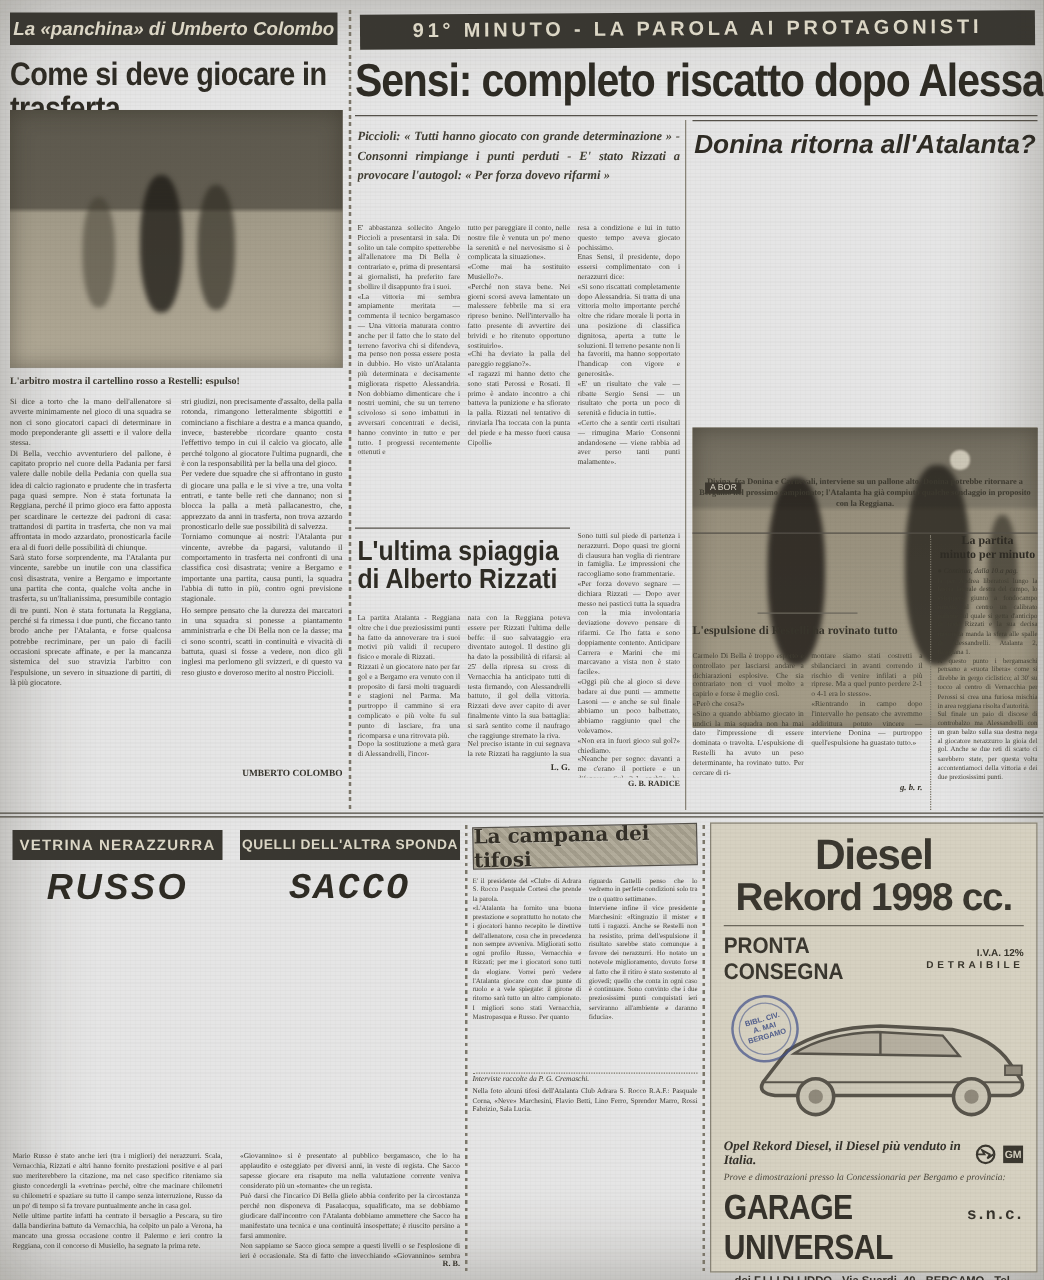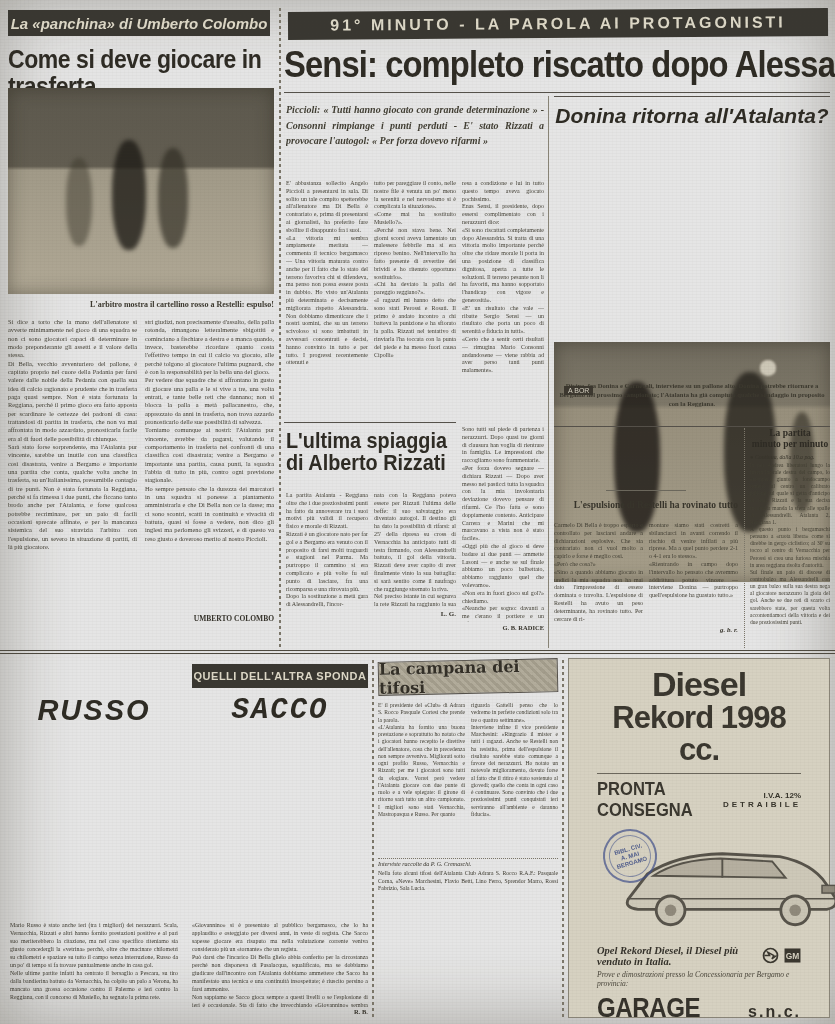--- a/index.html
+++ b/index.html
@@ -45,21 +45,21 @@
     <span>La «panchina» di Umberto Colombo</span>
   </div>
   <div class="abs hl squeeze" style="left:8px;top:46px;width:302px;font-size:26px;letter-spacing:-.5px;">Come si deve giocare in trasferta</div>
 
   <div class="abs photo" style="left:8px;top:88px;width:266px;height:206px;
        background-image:linear-gradient(180deg,#5d594e 0%,#625d51 38%,#a19a88 40%,#b0a895 100%);">
     <div class="blob" style="left:104px;top:52px;width:34px;height:110px;background:rgba(28,25,20,.78);"></div>
     <div class="blob" style="left:150px;top:60px;width:30px;height:100px;background:rgba(45,41,33,.65);"></div>
     <div class="blob" style="left:58px;top:70px;width:26px;height:88px;background:rgba(60,55,44,.5);"></div>
   </div>
-  <div class="abs caption" style="left:8px;top:300px;width:266px;font-size:8px;font-weight:bold;text-align:right;">L'arbitro mostra il cartellino rosso a Restelli: espulso!</div>
+  <div class="abs caption" style="left:8px;top:300px;width:266px;font-size:8px;font-weight:bold;text-align:left;">L'arbitro mostra il cartellino rosso a Restelli: espulso!</div>
 
   <div class="abs cols" style="left:8px;top:318px;width:266px;height:294px;gap:8px;">
     <div class="body-text" style="width:129px;font-size:6.4px;">Si dice a torto che la mano dell'allenatore si avverte minimamente nel gioco di una squadra se non ci sono giocatori capaci di determinare in modo preponderante gli assetti e il valore della stessa.
 Di Bella, vecchio avventuriero del pallone, è capitato proprio nel cuore della Padania per farsi valere dalle nobile della Pedania con quella sua idea di calcio ragionato e prudente che in trasferta paga quasi sempre. Non è stata fortunata la Reggiana, perché il primo gioco era fatto apposta per scardinare le certezze dei padroni di casa: trattandosi di partita in trasferta, che non va mai affrontata in modo azzardato, pronosticarla facile era al di fuori delle possibilità di chiunque.
 Sarà stato forse sorprendente, ma l'Atalanta pur vincente, sarebbe un inutile con una classifica così disastrata, venire a Bergamo e importante una partita che conta, qualche volta anche in trasferta, su un'Italianissima, presumibile contagio di tre punti. Non è stata fortunata la Reggiana, perché si fa rimessa i due punti, che ficcano tanto brodo anche per l'Atalanta, e forse qualcosa potrebbe recriminare, per un paio di facili occasioni sprecate affinate, e per la mancanza sistemica del suo stravizia l'arbitro con l'espulsione, un severo in situazione di partiti, di là più giocatore.</div>
     <div class="body-text" style="width:129px;font-size:6.4px;">stri giudizi, non precisamente d'assalto, della palla rotonda, rimangono letteralmente sbigottiti e cominciano a fischiare a destra e a manca quando, invece, basterebbe ricordare quanto costa l'effettivo tempo in cui il calcio va giocato, alle perché tolgono al giocatore l'ultima pugnardi, che è con la responsabilità per la bella una del gioco.
 Per vedere due squadre che si affrontano in gusto di giocare una palla e le si vive a tre, una volta entrati, e tante belle reti che dannano; non si blocca la palla a metà pallacanestro, che, apprezzato da anni in trasferta, non trova azzardo pronosticarlo delle sue possibilità di salvezza.
 Torniamo comunque ai nostri: l'Atalanta pur vincente, avrebbe da pagarsi, valutando il comportamento in trasferta nei confronti di una classifica così disastrata; venire a Bergamo e importante una partita, causa punti, la squadra l'abbia di tutto in più, contro ogni previsione stagionale.
 Ho sempre pensato che la durezza dei marcatori in una squadra si ponesse a piantamento amministrarla e che Di Bella non ce la dasse; ma ci sono scontri, scatti in continuità e vivacità di battuta, quasi si fosse a vedere, non dico gli inglesi ma perlomeno gli svizzeri, e di questo va reso giusto e doveroso merito al nostro Piccioli.</div>
   </div>
@@ -116,41 +116,44 @@
     <div class="abs" style="left:10px;top:44px;padding:1px 4px;background:rgba(35,32,26,.7);color:#d6d1c2;font-size:7px;font-family:'Liberation Sans',sans-serif;">A BOR</div>
     <div class="blob" style="left:60px;top:40px;width:46px;height:150px;background:rgba(26,23,19,.8);"></div>
     <div class="blob" style="left:170px;top:30px;width:52px;height:160px;background:rgba(30,27,22,.75);"></div>
     <div class="blob" style="left:236px;top:70px;width:24px;height:100px;background:rgba(40,36,29,.6);"></div>
     <div class="blob" style="left:206px;top:18px;width:16px;height:16px;background:rgba(220,214,198,.85);filter:blur(1px);"></div>
   </div>
   <div class="abs caption" style="left:556px;top:382px;width:272px;font-size:6.6px;font-weight:bold;text-align:center;">Divina, fra Donina e Carnevali, interviene su un pallone alto. Donina potrebbe ritornare a Bergamo nel prossimo campionato; l'Atalanta ha già compiuto qualche sondaggio in proposito con la Reggiana.</div>
 
   <div class="abs" style="left:554px;top:426px;width:276px;border-top:1px solid #55514a;"></div>
   <div class="abs" style="left:606px;top:490px;width:80px;border-top:1px solid #6b675c;"></div>
-  <div class="abs" style="left:554px;top:500px;width:184px;font-size:9.5px;font-weight:bold;text-align:right;font-family:'Liberation Serif',serif;">L'espulsione di Restelli ha rovinato tutto</div>
+  <div class="abs" style="left:554px;top:500px;width:184px;font-size:9.5px;font-weight:bold;text-align:left;font-family:'Liberation Serif',serif;">L'espulsione di Restelli ha rovinato tutto</div>
   <div class="abs cols" style="left:554px;top:522px;width:184px;height:102px;gap:6px;">
     <div class="body-text" style="width:89px;font-size:6px;">Carmelo Di Bella è troppo esperto e controllato per lasciarsi andare a dichiarazioni esplosive. Che sia contrariato non ci vuol molto a capirlo e forse è meglio così.
 «Però che cosa?»
 «Sino a quando abbiamo giocato in undici la mia squadra non ha mai dato l'impressione di essere dominata o travolta. L'espulsione di Restelli ha avuto un peso determinante, ha rovinato tutto. Per cercare di ri-</div>
     <div class="body-text" style="width:89px;font-size:6px;">montare siamo stati costretti a sbilanciarci in avanti correndo il rischio di venire infilati a più riprese. Ma a quel punto perdere 2-1 o 4-1 era lo stesso».
 «Rientrando in campo dopo l'intervallo ho pensato che avremmo addirittura potuto vincere — interviene Donina — purtroppo quell'espulsione ha guastato tutto.»</div>
   </div>
   <div class="abs sig" style="left:554px;top:626px;width:184px;font-size:7px;font-style:italic;">g. b. r.</div>
 
   <div class="abs" style="left:744px;top:428px;width:86px;height:220px;border-left:1px dotted #7c776a;padding-left:5px;">
     <div style="font-family:'Liberation Serif',serif;font-weight:bold;font-size:9.5px;line-height:1.2;text-align:center;white-space:pre-line;color:#2e2b24;">La partita
 minuto per minuto</div>
     <div style="font-size:5.8px;font-style:italic;margin-top:3px;">● Continua, dalla 10.a pag.</div>
     <div class="body-text" style="font-size:5.5px;margin-top:2px;height:178px;">la per Andrea liberatosi lungo la fascia laterale destra del campo, lo «stopper» giunto a fondocampo rimette al centro un calibrato pallone sul quale si getta d'anticipo di testa Rizzati e la sua decisa incornata manda la sfera alle spalle di Alessandrelli. Atalanta 2, Reggiana 1.
 A questo punto i bergamaschi pensano a «ruota libera» come si direbbe in gergo ciclistico; al 30' su tocco al centro di Vernacchia per Perossi si crea una furiosa mischia in area reggiana risolta d'autorità.
 Sul finale un paio di discese di controbalzo ma Alessandrelli con un gran balzo sulla sua destra nega al giocatore nerazzurro la gioia del gol. Anche se due reti di scarto ci sarebbero state, per questa volta accontentiamoci della vittoria e dei due preziosissimi punti.</div>
   </div>
 
   <div class="abs hr2" style="left:0;top:650px;width:835px;"></div>
 
+  <div class="abs bar sans" style="left:10px;top:664px;width:168px;height:24px;font-weight:bold;font-size:12px;letter-spacing:1px;">
+    <span>VETRINA NERAZZURRA</span>
+  </div>
   <div class="abs bar sans" style="left:192px;top:664px;width:176px;height:24px;font-weight:bold;font-size:11px;letter-spacing:.5px;">
     <span>QUELLI DELL'ALTRA SPONDA</span>
   </div>
   <div class="abs sans" style="left:10px;top:694px;width:168px;font-size:29px;font-weight:bold;font-style:italic;text-align:center;letter-spacing:2px;color:#2e2b24;">RUSSO</div>
   <div class="abs sans" style="left:192px;top:694px;width:176px;font-size:29px;font-weight:bold;font-style:italic;text-align:center;letter-spacing:2px;color:#2e2b24;font-family:Liberation Mono, monospace;">SACCO</div>
 
   <div class="abs caption" style="left:10px;top:922px;width:168px;height:96px;font-size:5.9px;overflow:hidden;">Mario Russo è stato anche ieri (tra i migliori) dei nerazzurri. Scala, Vernacchia, Rizzati e altri hanno fornito prestazioni positive e al pari suo meriterebbero la citazione, ma nel caso specifico riteniamo sia giusto concedergli la «vetrina» perché, oltre che macinare chilometri su chilometri e spaziare su tutto il campo senza interruzione, Russo da un po' di tempo si fa trovare puntualmente anche in casa gol.
 Nelle ultime partite infatti ha centrato il bersaglio a Pescara, su tiro dalla bandierina battuto da Vernacchia, ha colpito un palo a Verona, ha mancato una grossa occasione contro il Palermo e ieri contro la Reggiana, con il concorso di Musiello, ha segnato la prima rete.</div>
   <div class="abs caption" style="left:192px;top:922px;width:176px;height:86px;font-size:5.9px;overflow:hidden;">«Giovannino» si è presentato al pubblico bergamasco, che lo ha applaudito e osteggiato per diversi anni, in veste di regista. Che Sacco sapesse giocare era risaputo ma nella valutazione corrente veniva considerato più un «tornante» che un regista.
 Può darsi che l'incarico Di Bella glielo abbia conferito per la circostanza perché non disponeva di Pasalacqua, squalificato, ma se dobbiamo giudicare dall'incontro con l'Atalanta dobbiamo ammettere che Sacco ha manifestato una tecnica e una continuità insospettate; è riuscito persino a farsi ammonire.
@@ -168,21 +171,21 @@
     <div class="body-text" style="width:87px;font-size:5.6px;">E' il presidente del «Club» di Adrara S. Rocco Pasquale Cortesi che prende la parola.
 «L'Atalanta ha fornito una buona prestazione e soprattutto ho notato che i giocatori hanno recepito le direttive dell'allenatore, cosa che in precedenza non sempre avveniva. Migliorati sotto ogni profilo Russo, Vernacchia e Rizzati; per me i giocatori sono tutti da elogiare. Vorrei però vedere l'Atalanta giocare con due punte di ruolo e a vele spiegate: il girone di ritorno sarà tutto un altro campionato. I migliori sono stati Vernacchia, Mastropasqua e Russo. Per quanto</div>
     <div class="body-text" style="width:87px;font-size:5.6px;">riguarda Gattelli penso che lo vedremo in perfette condizioni solo tra tre o quattro settimane».
 Interviene infine il vice presidente Marchesini: «Ringrazio il mister e tutti i ragazzi. Anche se Restelli non ha resistito, prima dell'espulsione il risultato sarebbe stato comunque a favore dei nerazzurri. Ho notato un notevole miglioramento, dovuto forse al fatto che il ritiro è stato sostenuto al giovedì; quello che conta in ogni caso è continuare. Sono convinto che i due preziosissimi punti conquistati ieri serviranno all'ambiente e daranno fiducia».</div>
   </div>
   <div class="abs" style="left:378px;top:858px;width:180px;font-size:6px;font-style:italic;border-top:1px dotted #7c776a;padding-top:2px;">Interviste raccolte da P. G. Cremaschi.</div>
   <div class="abs caption" style="left:378px;top:870px;width:180px;font-size:5.7px;">Nella foto alcuni tifosi dell'Atalanta Club Adrara S. Rocco R.A.F.: Pasquale Corna, «Neve» Marchesini, Flavio Betti, Lino Ferro, Sprendor Marro, Rossi Fabrizio, Sala Lucia.</div>
 
   <div class="abs vr" style="left:562px;top:660px;height:360px;"></div>
 
-  <div class="abs" style="left:568px;top:658px;width:262px;height:360px;background:#d6d1c1;border:1px solid #8a8578;padding:8px 28px 6px;">
+  <div class="abs" style="left:568px;top:658px;width:262px;height:360px;background:#d6d1c1;border:1px solid #8a8578;padding:8px 10px 6px;">
     <div class="sans" style="font-weight:bold;font-size:34px;text-align:center;letter-spacing:-1px;color:#3a372f;line-height:1.02;">Diesel</div>
     <div class="sans" style="font-weight:bold;font-size:31px;text-align:center;letter-spacing:-1px;color:#3a372f;line-height:1.05;">Rekord 1998 cc.</div>
     <div style="border-top:1px solid #6b675c;margin:6px 0 5px;"></div>
     <div style="display:flex;align-items:center;justify-content:space-between;gap:13px;">
       <span class="sans" style="font-weight:bold;font-size:18px;transform:scaleX(.92);transform-origin:left;color:#3a372f;">PRONTA CONSEGNA</span>
       <span style="display:flex;flex-direction:column;align-items:flex-end;text-align:right;">
         <span class="sans" style="font-size:8px;font-weight:bold;">I.V.A.  12%</span>
         <span class="sans" style="font-size:8px;font-weight:bold;letter-spacing:3px;">DETRAIBILE</span>
       </span>
     </div>
@@ -214,18 +217,18 @@
       </svg>
       <svg width="17" height="15" viewBox="0 0 18 16">
         <rect x="0.5" y="0.5" width="17" height="15" fill="#3a372f"></rect>
         <text x="9" y="11.5" text-anchor="middle" fill="#d6d1c1" font-family="Liberation Sans,sans-serif" font-weight="bold" font-size="9">GM</text>
       </svg>
     </div>
     <div style="font-style:italic;font-size:7.6px;color:#4b473c;margin-top:3px;">Prove e dimostrazioni presso la Concessionaria per Bergamo e provincia:</div>
 
     <div style="display:flex;align-items:baseline;gap:6px;margin-top:4px;">
       <span class="sans" style="font-weight:bold;font-size:28px;letter-spacing:-.5px;transform:scaleX(.86);transform-origin:left;color:#35322b;">GARAGE UNIVERSAL</span>
-      <span class="sans" style="font-weight:bold;font-size:16px;letter-spacing:2px;color:#35322b;margin-left:-22px;">s.n.c.</span>
+      <span class="sans" style="font-weight:bold;font-size:13px;letter-spacing:2px;color:#35322b;margin-left:-22px;">s.n.c.</span>
     </div>
     <div class="sans" style="font-weight:bold;font-size:9px;text-align:center;margin-top:5px;color:#35322b;">dei F.LLI DI LIDDO - Via Suardi, 40 - BERGAMO - Tel. 23.45.00</div>
   </div>
 
 </div>
 
 </body></html>

